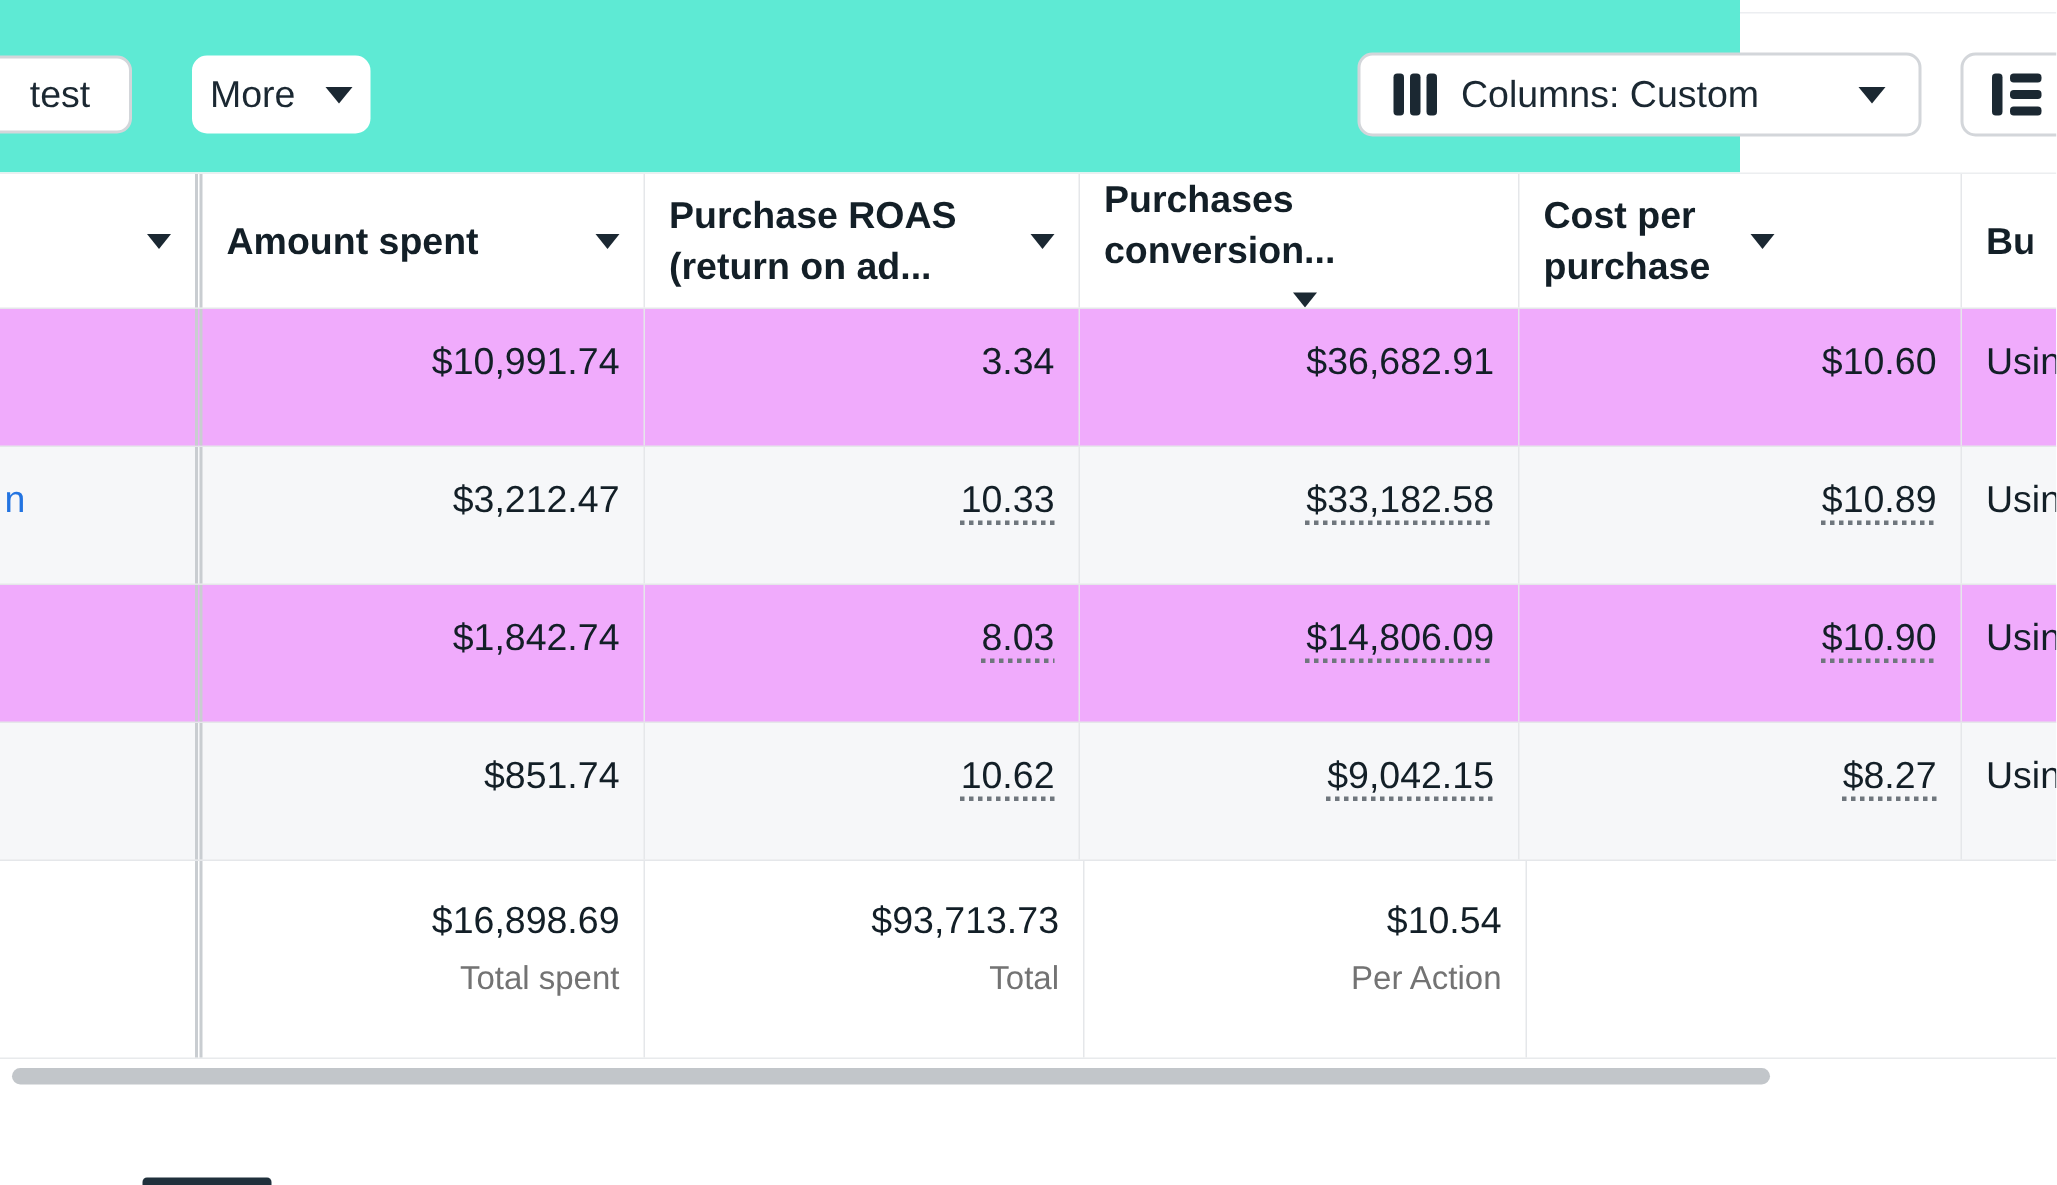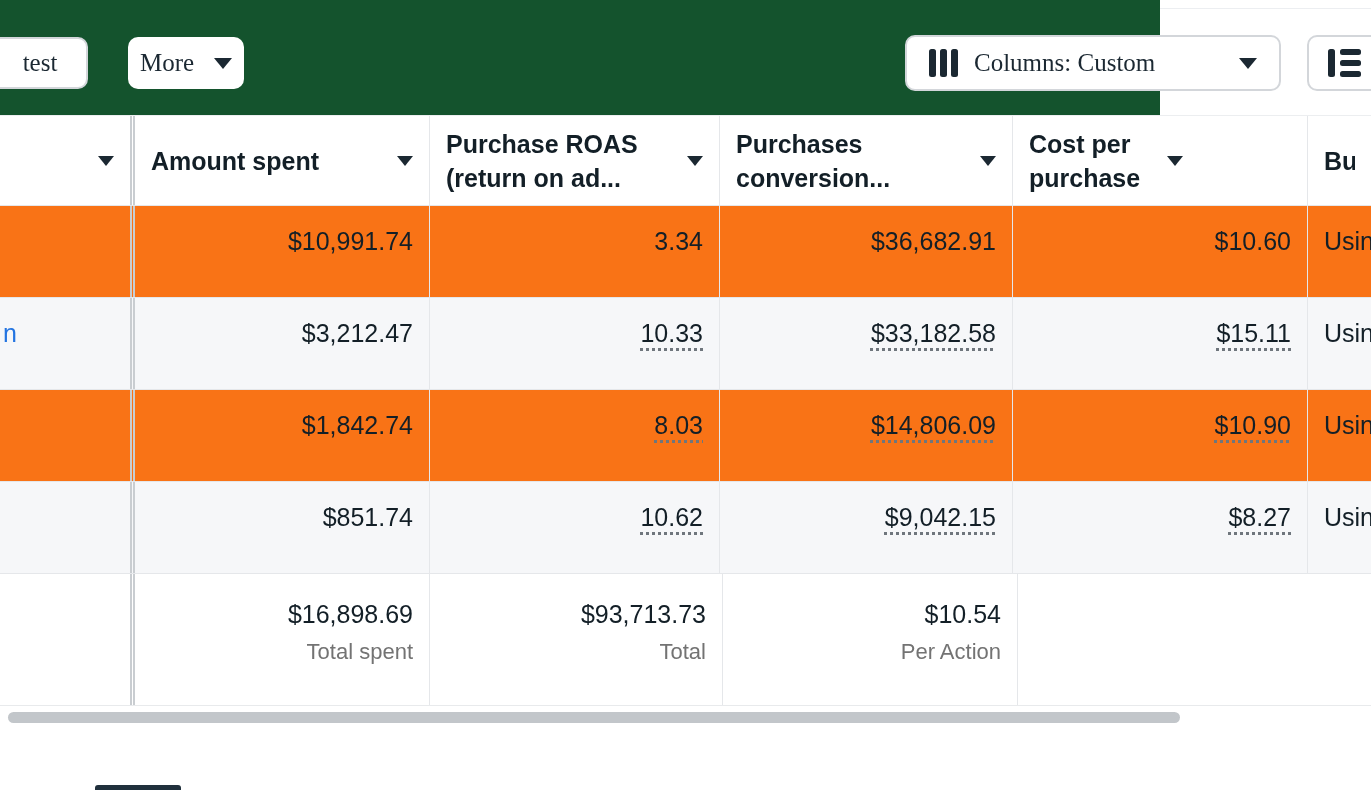--- a/index.html
+++ b/index.html
@@ -6,21 +6,21 @@
   .screen{
     position:relative;width:1371px;height:790px;overflow:hidden;background:#fff;
     font-family:"Liberation Sans","DejaVu Sans",sans-serif;color:#131f27;
   }
   
   .tab-line{position:absolute;top:8px;left:0;width:1371px;height:1px;background:#eceef1;}
   .tab-tick{position:absolute;top:0;width:2px;height:9px;background:#dde0e4;}
   .tab-tick.t1{left:204px}.tab-tick.t2{left:709px}
 
   
-  .toolbar{position:absolute;top:0;left:0;width:1160px;height:115px;background:#14532d;font-family:Liberation Serif, serif;}
+  .toolbar{position:absolute;top:0;left:0;width:1160px;height:115px;background:#5eead4;}
   .btn{
     position:absolute;display:flex;align-items:center;background:#fff;
     border:2px solid #d3d6da;border-radius:10px;box-sizing:border-box;
     font-size:25px;font-weight:500;color:#1b2832;cursor:pointer;
   }
   .btn-test{left:-34px;top:37px;height:52px;width:122px;justify-content:center;padding-left:26px;}
   .btn-more{left:128px;top:37px;height:52px;border:none;padding:0 12px;gap:20px;}
   .btn-columns{left:905px;top:35px;height:56px;width:376px;padding:0 22px;gap:16px;}
   .btn-breakdown{left:1307px;top:35px;height:56px;width:90px;padding-left:19px;gap:5px;}
   .caret{
@@ -32,29 +32,29 @@
   .cols-icon i{display:block;width:7px;height:28px;background:#1b2832;border-radius:2.5px;}
   .bd-icon{display:flex;align-items:center;gap:5px;flex:0 0 auto;}
   .bd-icon .vbar{width:7px;height:28px;background:#1b2832;border-radius:2.5px;}
   .bd-icon .hbars{display:flex;flex-direction:column;gap:5px;}
   .bd-icon .hbars i{display:block;width:21px;height:6px;background:#1b2832;border-radius:2.5px;}
 
   
   .grid{position:absolute;top:115px;left:0;width:1371px;border-top:1px solid #eceef0;background:#fff;}
   .row{display:flex;box-sizing:border-box;}
   .hrow{height:90px;border-bottom:1px solid #e5e7ea;background:#fff;}
-  .trow{height:92px;border-bottom:1px solid #e5e7ea;background:#f97316;}
+  .trow{height:92px;border-bottom:1px solid #e5e7ea;background:#f0abfc;}
   .trow.alt{background:#f6f7f9;}
   .xrow{height:132px;border-bottom:1px solid #e8eaec;background:#fff;}
 
   .cell{box-sizing:border-box;border-right:1px solid #e5e7ea;overflow:hidden;white-space:nowrap;}
   .c-name{width:135px;border-right:5px double #c9cdd1;}
   .c-amount{width:295px;}
   .c-roas{width:290px;}
-  .c-conv{width:293px;}
+  .c-conv{width:293px;flex-direction:column;}
   .c-cost{width:295px;}
   .c-budget{flex:1;border-right:none;}
 
   .hcell{display:flex;align-items:center;padding:0 16px;font-weight:700;font-size:25px;line-height:34px;cursor:pointer;}
   .hcell .hlabel{flex:1;white-space:normal;overflow:hidden;}
   .hcell .sort-caret{width:0;height:0;border-left:8px solid transparent;border-right:8px solid transparent;border-top:10px solid #1b2832;margin-left:8px;flex:0 0 auto;}
   .hcell.c-name{justify-content:flex-end;}
   .hcell .hl-cost{max-width:130px;}
 
   .dcell{padding:20px 16px 0 16px;font-size:25px;line-height:30px;text-align:right;color:#131f27;}
@@ -160,21 +160,21 @@
         <span class="name-link">n</span>
       </div>
       <div class="cell dcell c-amount">$3,212.47</div>
       <div class="cell dcell c-roas">
         <span class="metric">10.33</span>
       </div>
       <div class="cell dcell c-conv">
         <span class="metric">$33,182.58</span>
       </div>
       <div class="cell dcell c-cost">
-        <span class="metric">$15.11</span>
+        <span class="metric">$10.89</span>
       </div>
       <div class="cell dcell c-budget">Usin</div>
     </div>
 
     <div class="row trow linked">
       <div class="cell dcell c-name">
         <span class="name-link"></span>
       </div>
       <div class="cell dcell c-amount">$1,842.74</div>
       <div class="cell dcell c-roas">

